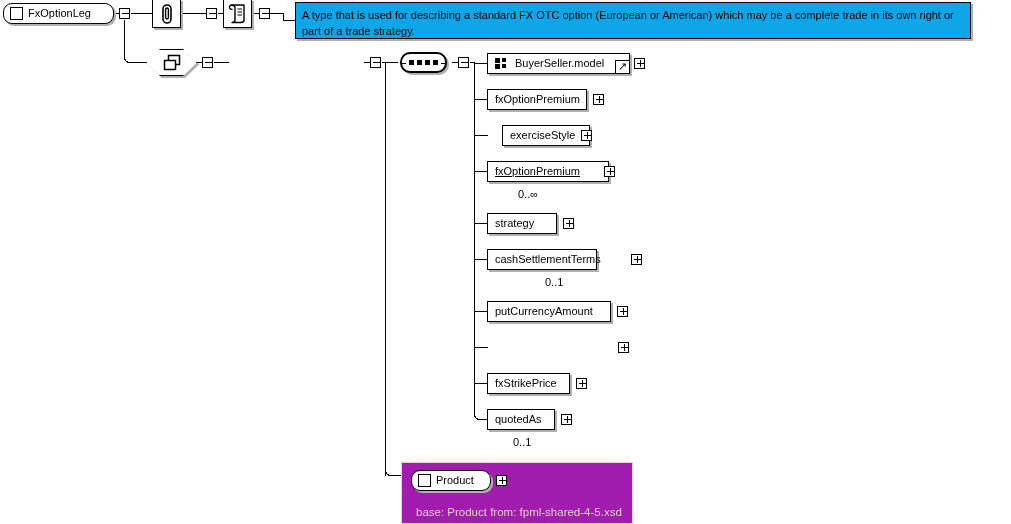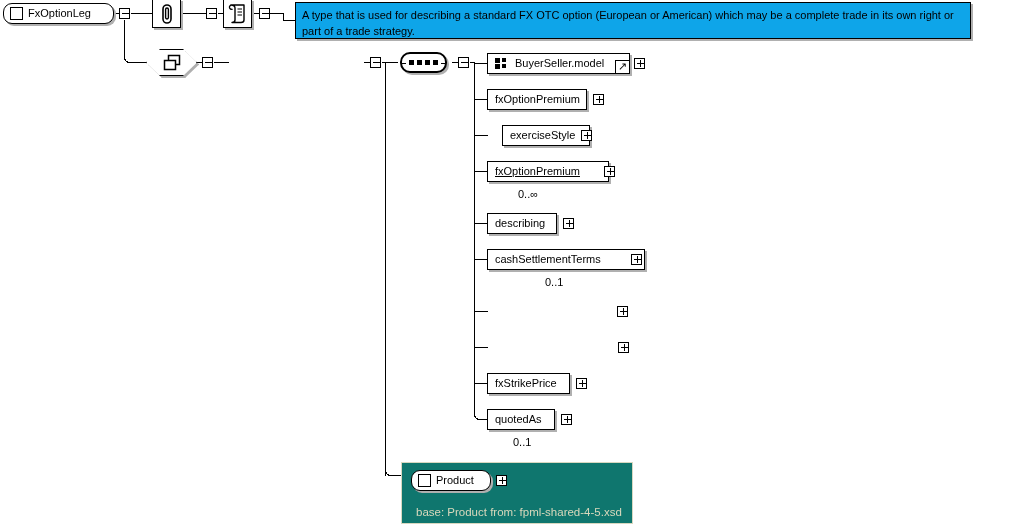--- a/index.html
+++ b/index.html
@@ -193,21 +193,21 @@
     line-height: 16px;
     padding: 4px 6px 5px 6px;
     color: #000;
     box-shadow: 2px 2px 0 0 #b0b0b0;
   }
 
   
   .basebox {
     position: absolute;
     box-sizing: border-box;
-    background: #0f766e;
+    background: #a21caf;
     border: 1px solid #d8d8c0;
   }
   .basebox .baselabel {
     position: absolute;
     left: 14px;
     bottom: 5px;
     font-size: 11.5px;
     color: #d8d8bc;
     white-space: nowrap;
   }
@@ -366,30 +366,33 @@
   </div>
   <div class="expander plus" style="left:581px; top:130px;"></div>
 
   <div class="node rect" style="left:487px; top:161px; width:122px;text-decoration:underline;">
     <span class="nodelabel">fxOptionPremium</span>
   </div>
   <div class="expander plus" style="left:604px; top:166px;"></div>
   <div class="card" style="left:518px; top:188px;">0..∞</div>
 
   <div class="node rect" style="left:487px; top:213px; width:70px;">
-    <span class="nodelabel">describing</span>
+    <span class="nodelabel">strategy</span>
   </div>
   <div class="expander plus" style="left:563px; top:218px;"></div>
 
-  <div class="node rect" style="left:487px; top:249px; width:158px;">
+  <div class="node rect" style="left:487px; top:249px; width:110px;">
     <span class="nodelabel">cashSettlementTerms</span>
   </div>
   <div class="expander plus" style="left:631px; top:254px;"></div>
   <div class="card" style="left:545px; top:276px;">0..1</div>
 
+  <div class="node rect" style="left:487px; top:301px; width:124px;">
+    <span class="nodelabel">putCurrencyAmount</span>
+  </div>
   <div class="expander plus" style="left:617px; top:306px;"></div>
 
   <div class="expander plus" style="left:618px; top:342px;"></div>
 
   <div class="node rect" style="left:487px; top:373px; width:83px;">
     <span class="nodelabel">fxStrikePrice</span>
   </div>
   <div class="expander plus" style="left:576px; top:378px;"></div>
 
   <div class="node rect" style="left:487px; top:409px; width:68px;">

